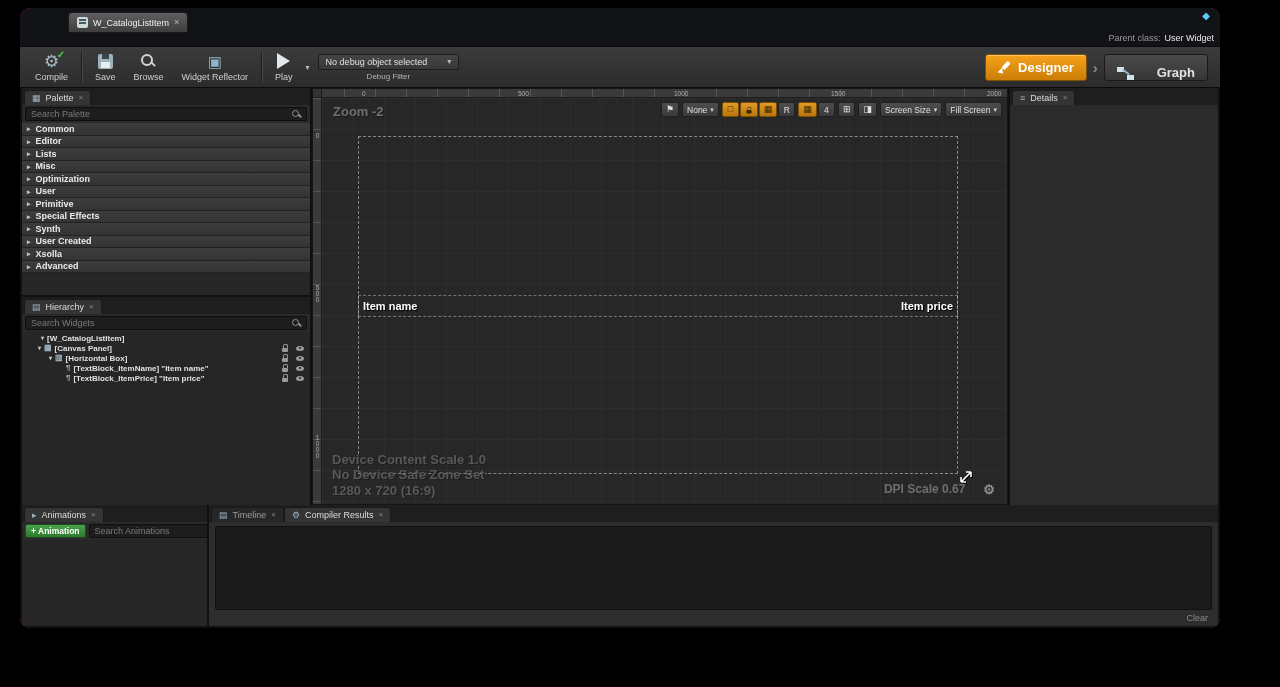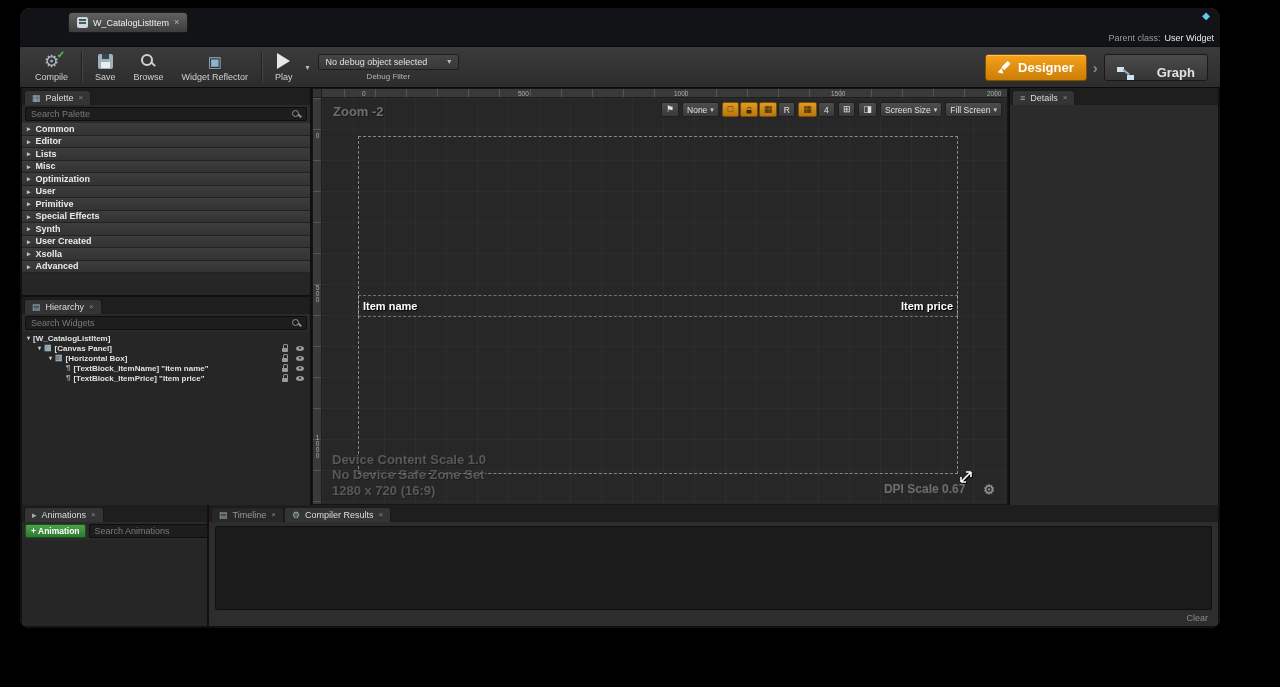--- a/index.html
+++ b/index.html
@@ -112,21 +112,21 @@
   .cat-row { height:12.5px; display:flex; align-items:center; gap:5px; padding-left:5px;
              background:linear-gradient(#3d3d3d,#333333); border-bottom:1px solid #222;
              font-size:9px; font-weight:bold; color:#eaeaea; cursor:default; }
   .cat-row .tri { font-size:7px; color:#c0c0c0; line-height:7px; }
 
   .h-list { flex:1; background:#262626; padding-top:1px; overflow:hidden; }
   .h-row { height:10px; display:flex; align-items:center; font-size:8px; font-weight:bold;
            color:#e0e0e0; position:relative; white-space:nowrap; cursor:default; }
   .h-row .tri { font-size:6px; color:#cfcfcf; line-height:6px; margin-right:3px; }
   .h-row .w-icon { font-size:8px; color:#9fb3bf; line-height:8px; margin-right:3px; }
-  .d0 { padding-left:5px; } .d1 { padding-left:16px; } .d2 { padding-left:27px; } .d3 { padding-left:44px; }
+  .d0 { padding-left:19px; } .d1 { padding-left:16px; } .d2 { padding-left:27px; } .d3 { padding-left:44px; }
   .lockeye { position:absolute; right:5px; top:0; height:100%; display:flex; align-items:center; gap:7px; }
   .lock-ic { display:inline-block; width:8px; height:8px; position:relative; color:#9a9a9a; }
   .lock-ic::before { content:""; position:absolute; left:2px; top:0; width:3px; height:3px;
                      border:1px solid currentColor; border-bottom:none; border-radius:2px 2px 0 0; }
   .lock-ic::after  { content:""; position:absolute; left:0.5px; top:3.5px; width:6px; height:4px;
                      background:currentColor; border-radius:1px; }
   .eye-ic { display:inline-block; width:9px; height:7px; position:relative; color:#9a9a9a; }
   .eye-ic::before { content:""; position:absolute; left:0; top:1px; width:8px; height:5px;
                     background:currentColor; border-radius:50%; }
   .eye-ic::after  { content:""; position:absolute; left:3px; top:2.5px; width:2px; height:2px;

